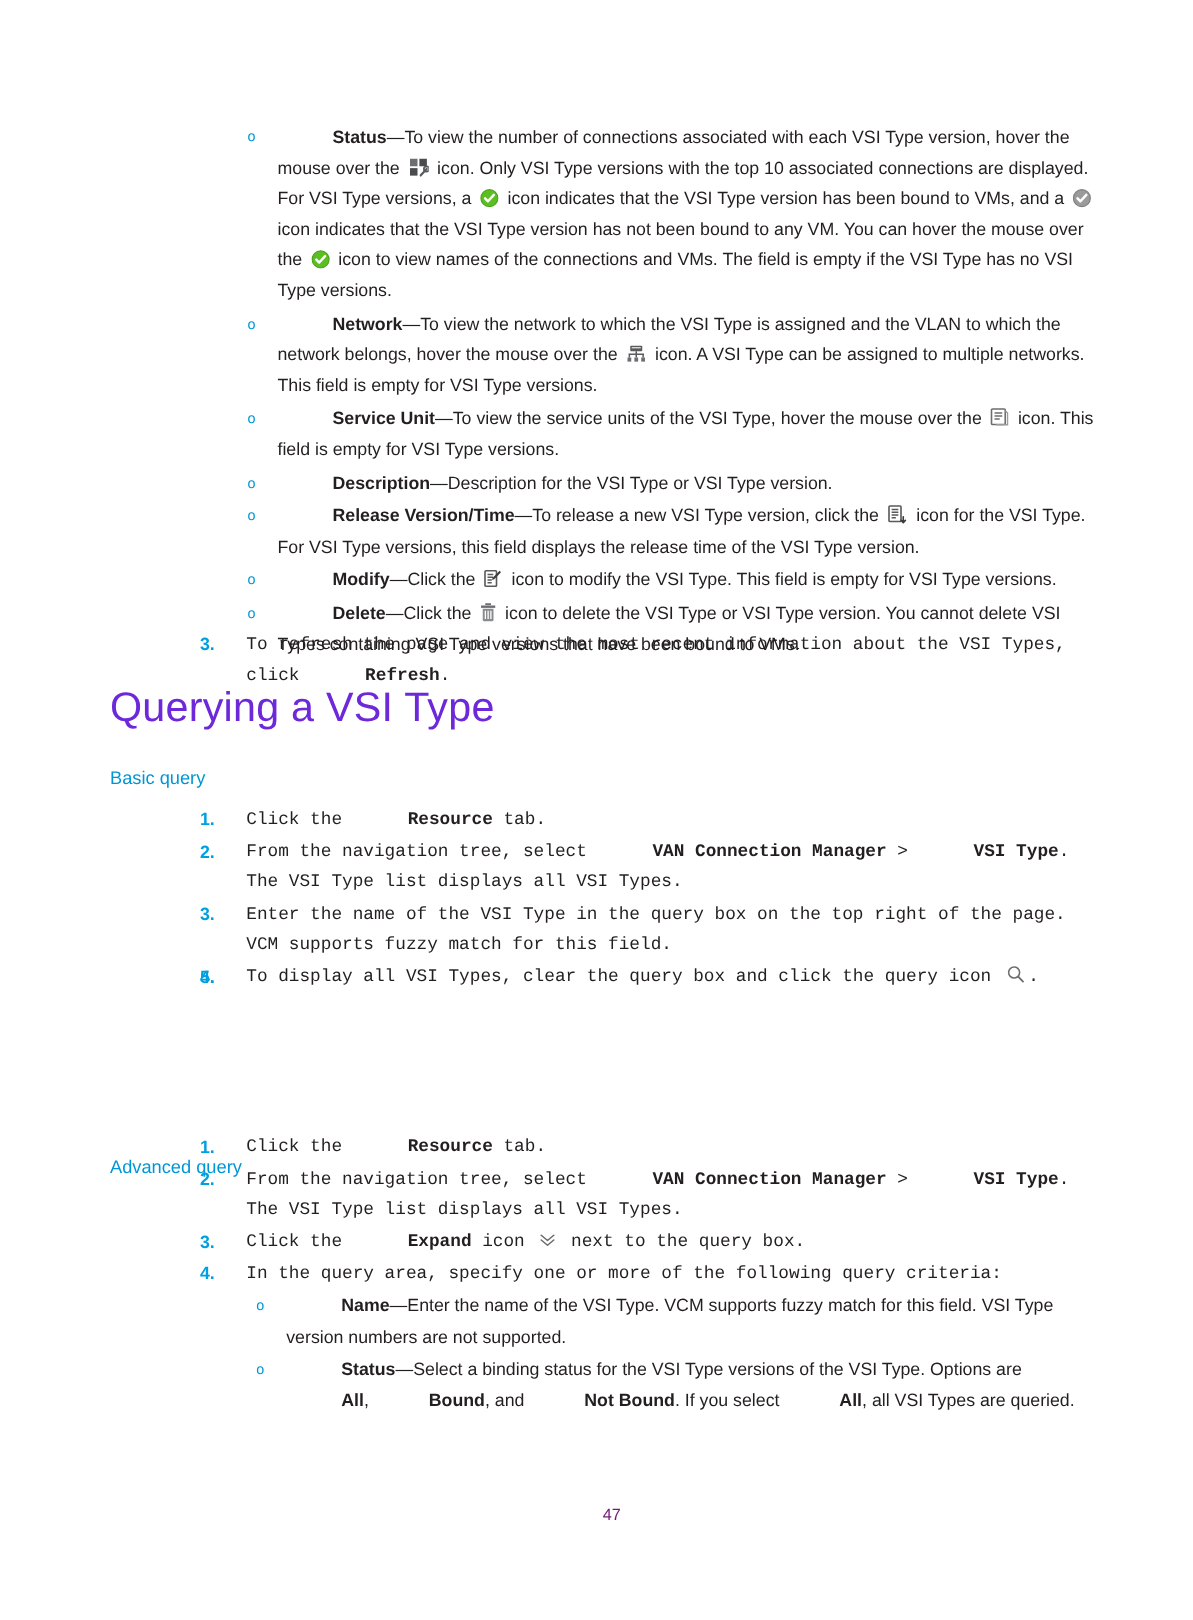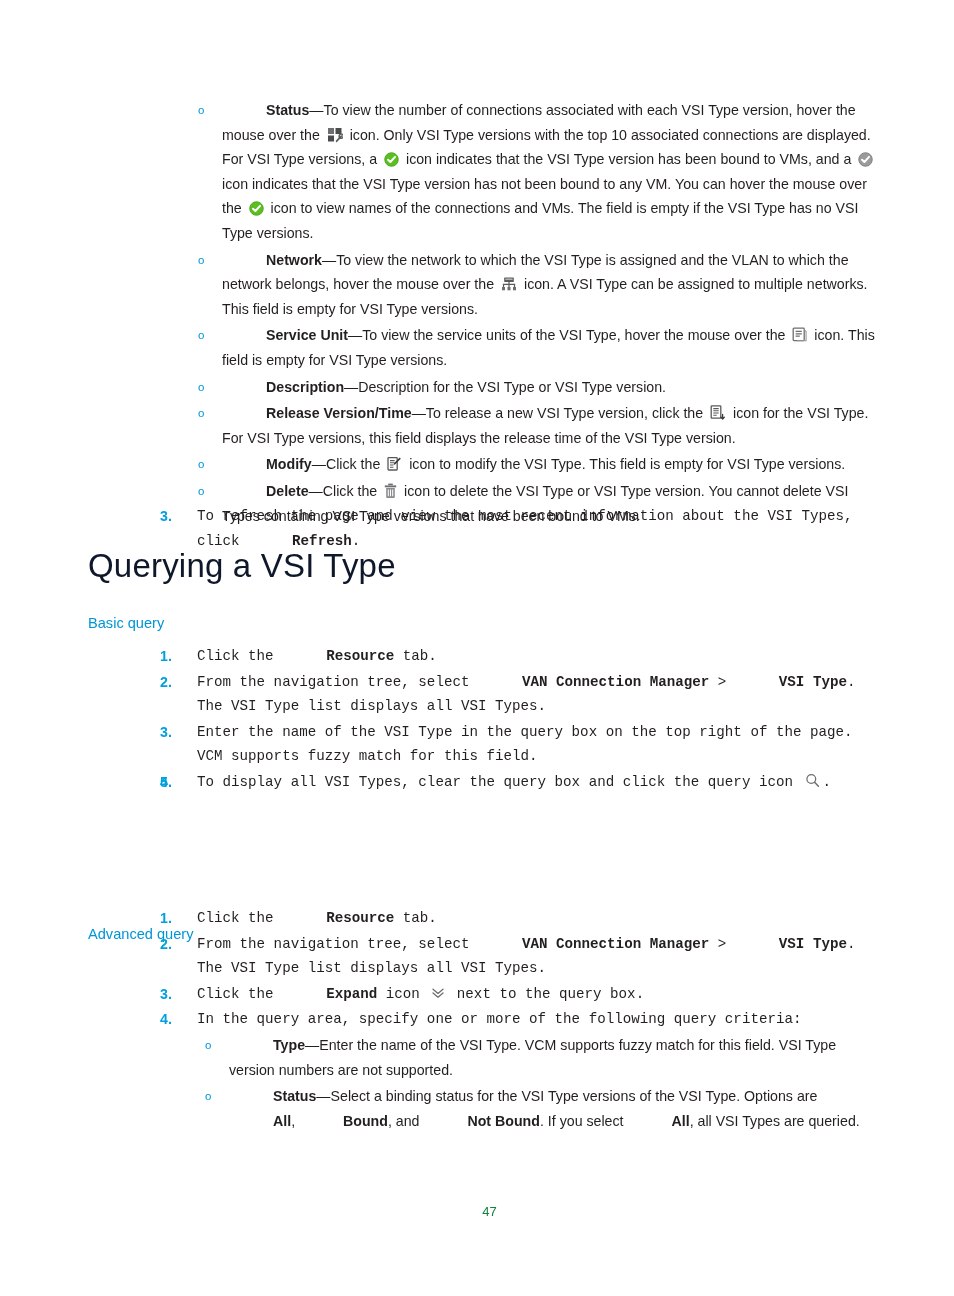--- a/index.html
+++ b/index.html
@@ -94,21 +94,21 @@
   }
 
   h1.chapter {
     position: absolute;
     left: 88px;
     top: 546px;
     margin: 0;
     font-size: 33px;
     line-height: 40px;
     font-weight: normal;
-    color: #0f172a;
+    color: #6d28d9;
     letter-spacing: 0.2px;
   }
 
   h2.sub {
     position: absolute;
     margin: 0;
     font-size: 14.6px;
     line-height: 20px;
     font-weight: normal;
     color: #0096d6;
@@ -136,21 +136,21 @@
   }
   .inner-sub .sub-item > .marker { left: 8px; }
 
   .page-number {
     position: absolute;
     left: 0;
     right: 0;
     top: 1204px;
     text-align: center;
     font-size: 13px;
-    color: #15803d;
+    color: #701a75;
     margin-left: 25px;
   }
 
   
   .icn {
     display: inline-block;
     vertical-align: -3px;
     margin: 0 3px;
     position: relative;
   }
@@ -265,21 +265,21 @@
         <span class="num">3.</span>
         <span class="cont">Click the <b>Expand</b> icon <span class="icn" style="vertical-align: -1px;"><svg width="14" height="12" viewBox="0 0 14 12">
               <path d="M2 2.2 L7 6.4 L12 2.2" fill="none" stroke="#6d6e71" stroke-width="1.3" stroke-linecap="round" stroke-linejoin="round"></path>
               <path d="M2 6.0 L7 10.2 L12 6.0" fill="none" stroke="#6d6e71" stroke-width="1.3" stroke-linecap="round" stroke-linejoin="round"></path>
             </svg></span> next to the query box.</span>
       </li>
       <li class="num-item">
         <span class="num">4.</span>
         <span class="cont">In the query area, specify one or more of the following query criteria:</span>
         <ul class="sub-list inner-sub">
-          <li class="sub-item"><span class="marker">o</span><b>Type</b>—Enter the name of the VSI Type. VCM supports fuzzy match for this field. VSI Type version numbers are not supported.</li>
+          <li class="sub-item"><span class="marker">o</span><b>Name</b>—Enter the name of the VSI Type. VCM supports fuzzy match for this field. VSI Type version numbers are not supported.</li>
           <li class="sub-item"><span class="marker">o</span><b>Status</b>—Select a binding status for the VSI Type versions of the VSI Type. Options are <b>All</b>, <b>Bound</b>, and <b>Not Bound</b>. If you select <b>All</b>, all VSI Types are queried.</li>
         </ul>
       </li>
     </ol>
 
   <div class="page-number">47</div>
 
 </div>
 
 </body></html>

